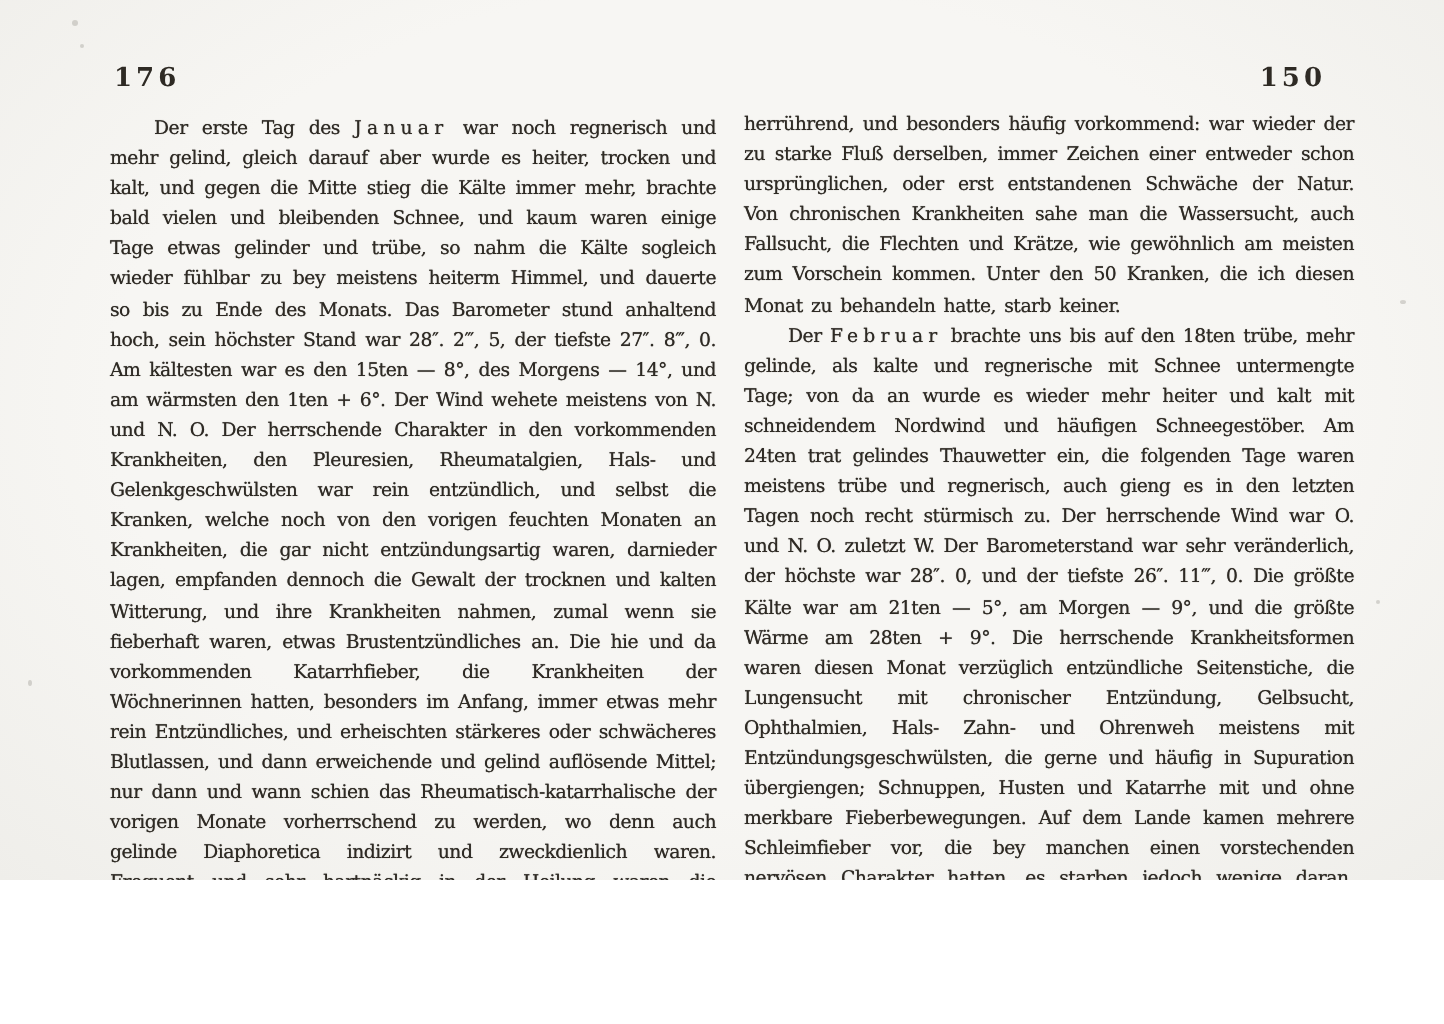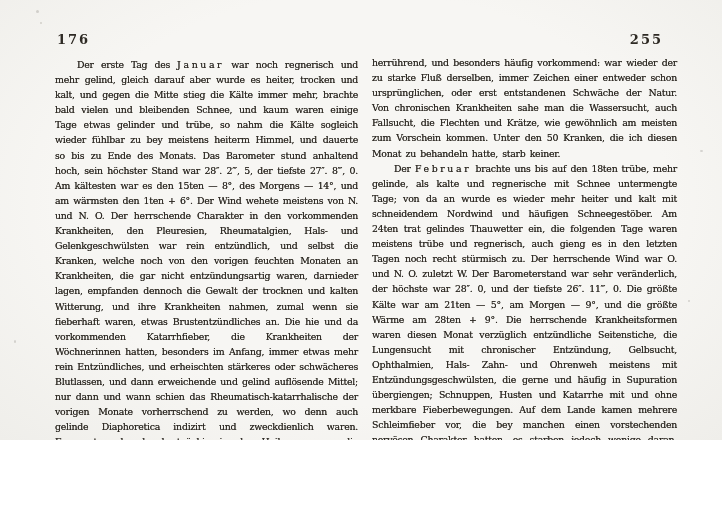--- a/index.html
+++ b/index.html
@@ -76,21 +76,21 @@
 
   <section class="page left">
     <div class="pagenum-row">
       <span class="pagenum">176</span>
     </div>
     <p class="para indent"><span>Der erste Tag des </span><span class="sp">Januar</span><span> war noch regnerisch und mehr gelind, gleich darauf aber wurde es heiter, trocken und kalt, und gegen die Mitte stieg die Kälte immer mehr, brachte bald vielen und bleibenden Schnee, und kaum waren einige Tage etwas gelinder und trübe, so nahm die Kälte sogleich wieder fühlbar zu bey meistens heiterm Himmel, und dauerte so bis zu Ende des Monats. Das Barometer stund anhaltend hoch, sein höchster Stand war 28″. 2‴, 5, der tiefste 27″. 8‴, 0. Am kältesten war es den 15ten — 8°, des Morgens — 14°, und am wärmsten den 1ten + 6°. Der Wind wehete meistens von N. und N. O. Der herrschende Charakter in den vorkommenden Krankheiten, den Pleuresien, Rheumatalgien, Hals- und Gelenkgeschwülsten war rein entzündlich, und selbst die Kranken, welche noch von den vorigen feuchten Monaten an Krankheiten, die gar nicht entzündungsartig waren, darnieder lagen, empfanden dennoch die Gewalt der trocknen und kalten Witterung, und ihre Krankheiten nahmen, zumal wenn sie fieberhaft waren, etwas Brustentzündliches an. Die hie und da vorkommenden Katarrhfieber, die Krankheiten der Wöchnerinnen hatten, besonders im Anfang, immer etwas mehr rein Entzündliches, und erheischten stärkeres oder schwächeres Blutlassen, und dann erweichende und gelind auflösende Mittel; nur dann und wann schien das Rheumatisch-katarrhalische der vorigen Monate vorherrschend zu werden, wo denn auch gelinde Diaphoretica indizirt und zweckdienlich waren. Frequent und sehr hartnäckig in der Heilung waren die weibliche Krankheiten von Menstruationsfehlern</span></p>
   </section>
 
   <section class="page right">
     <div class="pagenum-row">
-      <span class="pagenum">255</span>
+      <span class="pagenum">150</span>
     </div>
     <p class="para"><span>herrührend, und besonders häufig vorkommend: war wieder der zu starke Fluß derselben, immer Zeichen einer entweder schon ursprünglichen, oder erst entstandenen Schwäche der Natur. Von chronischen Krankheiten sahe man die Wassersucht, auch Fallsucht, die Flechten und Krätze, wie gewöhnlich am meisten zum Vorschein kommen. Unter den 50 Kranken, die ich diesen Monat zu behandeln hatte, starb keiner.</span></p>
     <p class="para indent"><span>Der </span><span class="sp">Februar</span><span> brachte uns bis auf den 18ten trübe, mehr gelinde, als kalte und regnerische mit Schnee untermengte Tage; von da an wurde es wieder mehr heiter und kalt mit schneidendem Nordwind und häufigen Schneegestöber. Am 24ten trat gelindes Thauwetter ein, die folgenden Tage waren meistens trübe und regnerisch, auch gieng es in den letzten Tagen noch recht stürmisch zu. Der herrschende Wind war O. und N. O. zuletzt W. Der Barometerstand war sehr veränderlich, der höchste war 28″. 0, und der tiefste 26″. 11‴, 0. Die größte Kälte war am 21ten — 5°, am Morgen — 9°, und die größte Wärme am 28ten + 9°. Die herrschende Krankheitsformen waren diesen Monat verzüglich entzündliche Seitenstiche, die Lungensucht mit chronischer Entzündung, Gelbsucht, Ophthalmien, Hals- Zahn- und Ohrenweh meistens mit Entzündungsgeschwülsten, die gerne und häufig in Supuration übergiengen; Schnuppen, Husten und Katarrhe mit und ohne merkbare Fieberbewegungen. Auf dem Lande kamen mehrere Schleimfieber vor, die bey manchen einen vorstechenden nervösen Charakter hatten, es starben jedoch wenige daran. Chronische</span></p>
   </section>
 
   <div class="signature">6</div>
 
 </div>
 
 </body></html>

